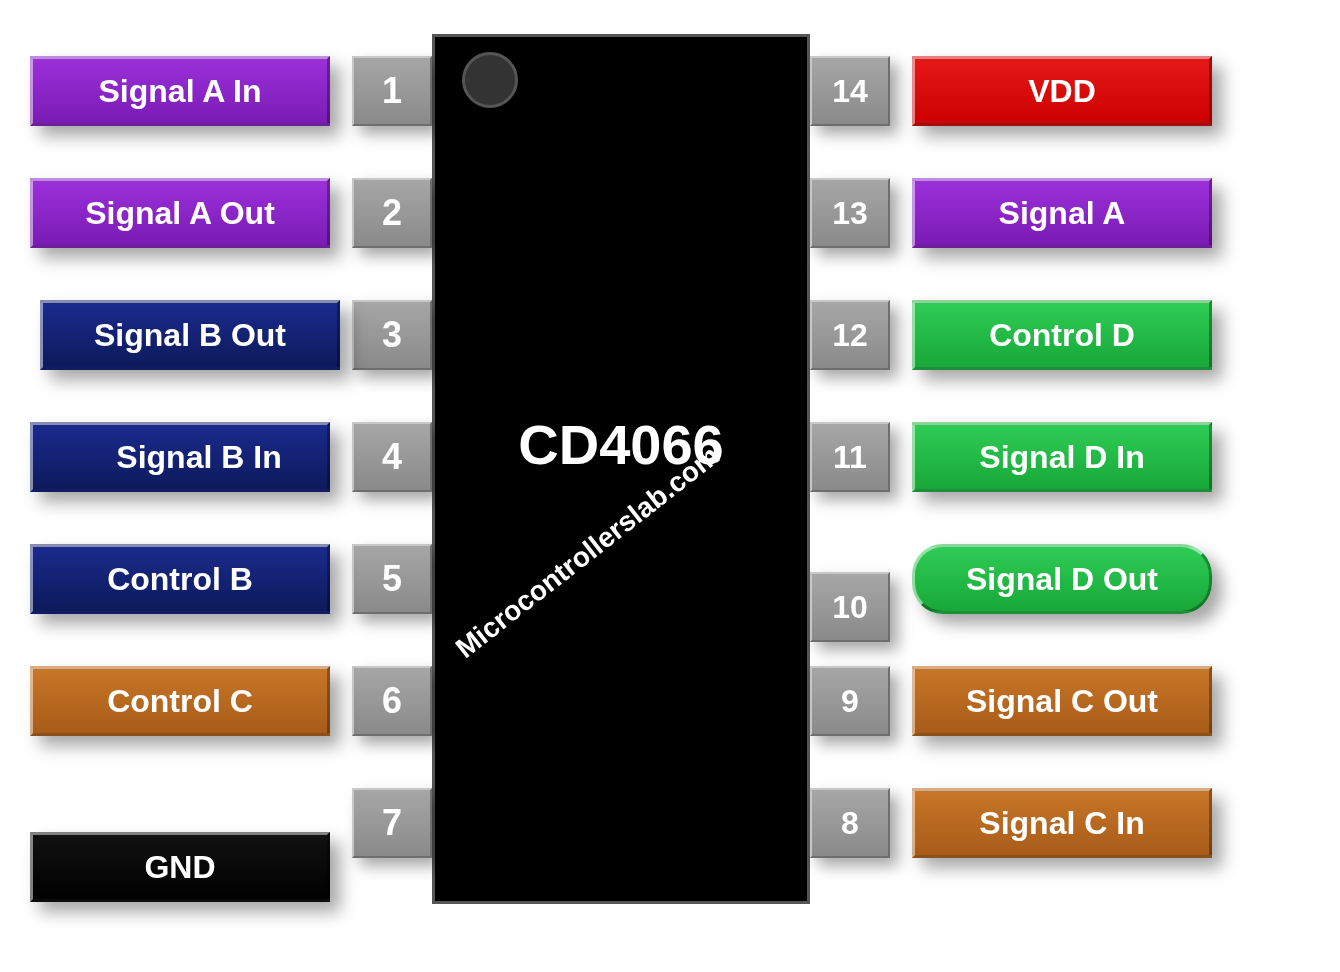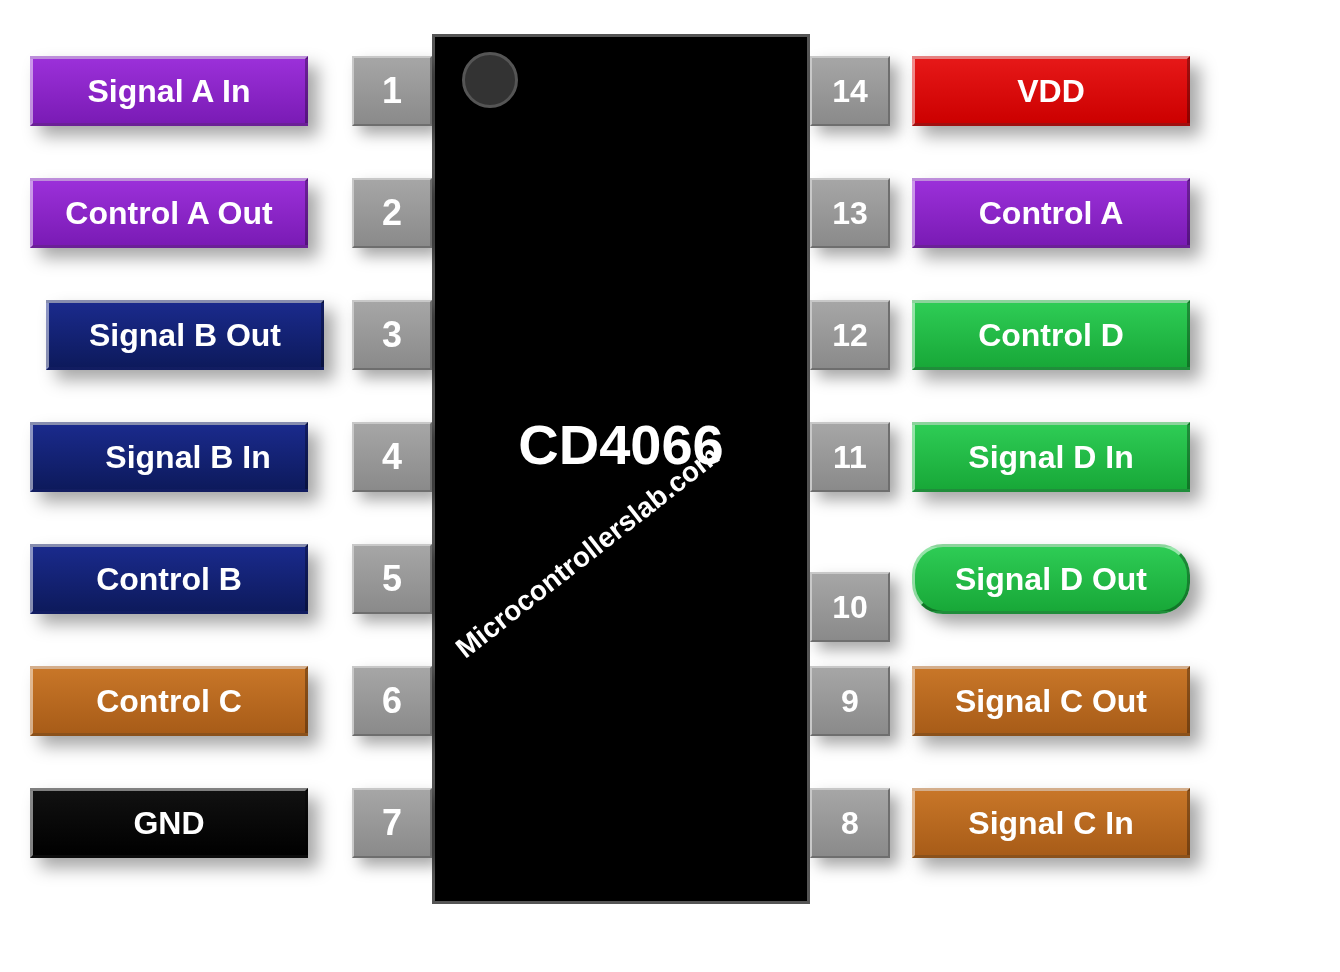--- a/index.html
+++ b/index.html
@@ -72,68 +72,68 @@
       color: #fff;
       font-size: 36px;
       font-weight: bold;
       border-top: 2px solid #c8c8c8;
       border-left: 2px solid #c8c8c8;
       border-right: 2px solid #6e6e6e;
       border-bottom: 2px solid #6e6e6e;
     }
     .pin-label {
       position: absolute;
-      width: 278px;
+      width: 300px;
       height: 70px;
       display: flex;
       align-items: center;
       justify-content: center;
       color: #fff;
       font-size: 32px;
       font-weight: bold;
       box-shadow: 10px 10px 16px rgba(0,0,0,0.35);
       border-top: 3px solid rgba(255,255,255,0.5);
       border-left: 3px solid rgba(255,255,255,0.5);
       border-right: 3px solid rgba(0,0,0,0.3);
       border-bottom: 3px solid rgba(0,0,0,0.3);
     }
     .c-purple { background: linear-gradient(to bottom, #9b30d9 0%, #7a1bb5 100%); }
     .c-navy { background: linear-gradient(to bottom, #1a2a8c 0%, #0d1a5c 100%); }
     .c-brown { background: linear-gradient(to bottom, #c87628 0%, #a85c18 100%); }
-    .c-black { background: linear-gradient(to bottom, #111 0%, #000 100%); }
+    .c-black { background: linear-gradient(to bottom, #111 0%, #000 100%); margin-top: 44px; }
     .c-red { background: linear-gradient(to bottom, #e61818 0%, #c00 100%); }
     .c-green { background: linear-gradient(to bottom, #2ecc55 0%, #18a838 100%); }
   </style>
 </head>
 <body>
 
 <div class="diagram">
   <div class="chip-body"></div>
   <div class="chip-dot"></div>
   <div class="chip-name">CD4066</div>
   <div class="watermark">Microcontrollerslab.com</div>
   <div id="pins-container">
       <div class="pin-stub" style="left: 352px; top: 56px;">1</div>
       <div class="pin-label c-purple" style="left: 30px; top: 56px;">Signal A In</div>
       <div class="pin-stub" style="left: 352px; top: 178px;">2</div>
-      <div class="pin-label c-purple" style="left: 30px; top: 178px;">Control A Out</div>
+      <div class="pin-label c-purple" style="left: 30px; top: 178px;">Signal A Out</div>
       <div class="pin-stub" style="left: 352px; top: 300px;">3</div>
-      <div class="pin-label c-navy" style="left: 46px; top: 300px;">Signal B Out</div>
+      <div class="pin-label c-navy" style="left: 40px; top: 300px;">Signal B Out</div>
       <div class="pin-stub" style="left: 352px; top: 422px;">4</div>
       <div class="pin-label c-navy" style="left: 30px; top: 422px; padding-left: 38px;">Signal B In</div>
       <div class="pin-stub" style="left: 352px; top: 544px;">5</div>
       <div class="pin-label c-navy" style="left: 30px; top: 544px;">Control B</div>
       <div class="pin-stub" style="left: 352px; top: 666px;">6</div>
       <div class="pin-label c-brown" style="left: 30px; top: 666px;">Control C</div>
       <div class="pin-stub" style="left: 352px; top: 788px;">7</div>
       <div class="pin-label c-black" style="left: 30px; top: 788px;">GND</div>
       <div class="pin-stub" style="left: 810px; top: 56px; font-size: 32px;">14</div>
       <div class="pin-label c-red" style="left: 912px; top: 56px;">VDD</div>
       <div class="pin-stub" style="left: 810px; top: 178px; font-size: 32px;">13</div>
-      <div class="pin-label c-purple" style="left: 912px; top: 178px;">Control A</div>
+      <div class="pin-label c-purple" style="left: 912px; top: 178px;">Signal A</div>
       <div class="pin-stub" style="left: 810px; top: 300px; font-size: 32px;">12</div>
       <div class="pin-label c-green" style="left: 912px; top: 300px;">Control D</div>
       <div class="pin-stub" style="left: 810px; top: 422px; font-size: 32px;">11</div>
       <div class="pin-label c-green" style="left: 912px; top: 422px;">Signal D In</div>
       <div class="pin-stub" style="left: 810px; top: 544px; font-size: 32px; margin-top: 28px;">10</div>
       <div class="pin-label c-green" style="left: 912px; top: 544px; border-radius: 31px;">Signal D Out</div>
       <div class="pin-stub" style="left: 810px; top: 666px; font-size: 32px;">9</div>
       <div class="pin-label c-brown" style="left: 912px; top: 666px;">Signal C Out</div>
       <div class="pin-stub" style="left: 810px; top: 788px; font-size: 32px;">8</div>
       <div class="pin-label c-brown" style="left: 912px; top: 788px;">Signal C In</div>

